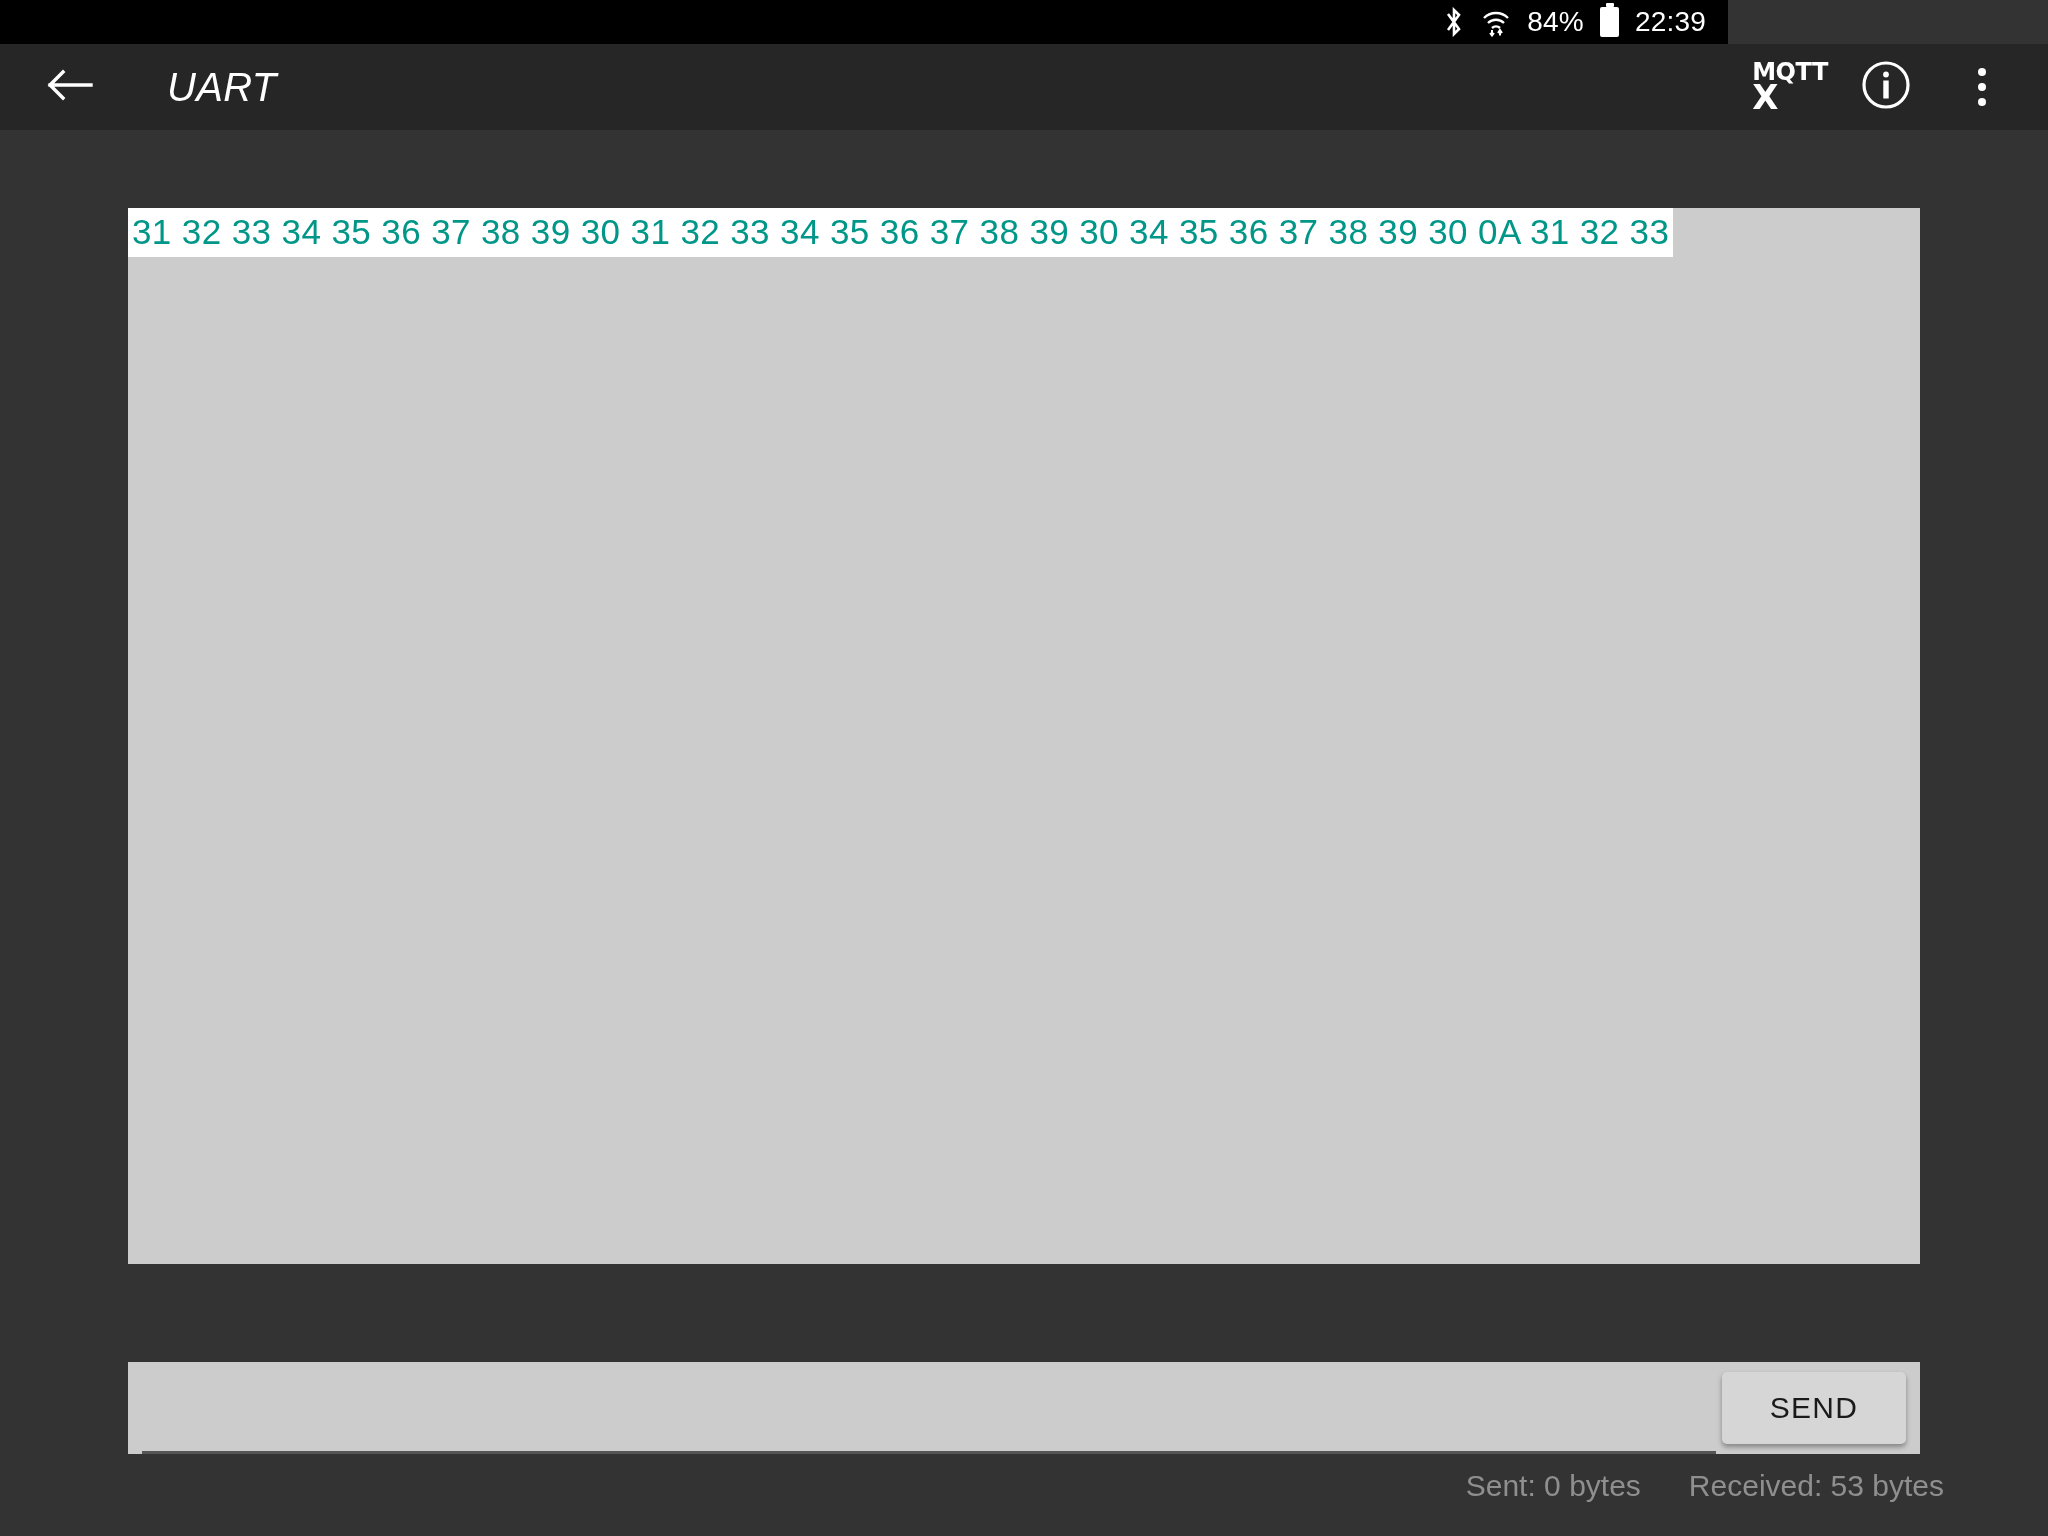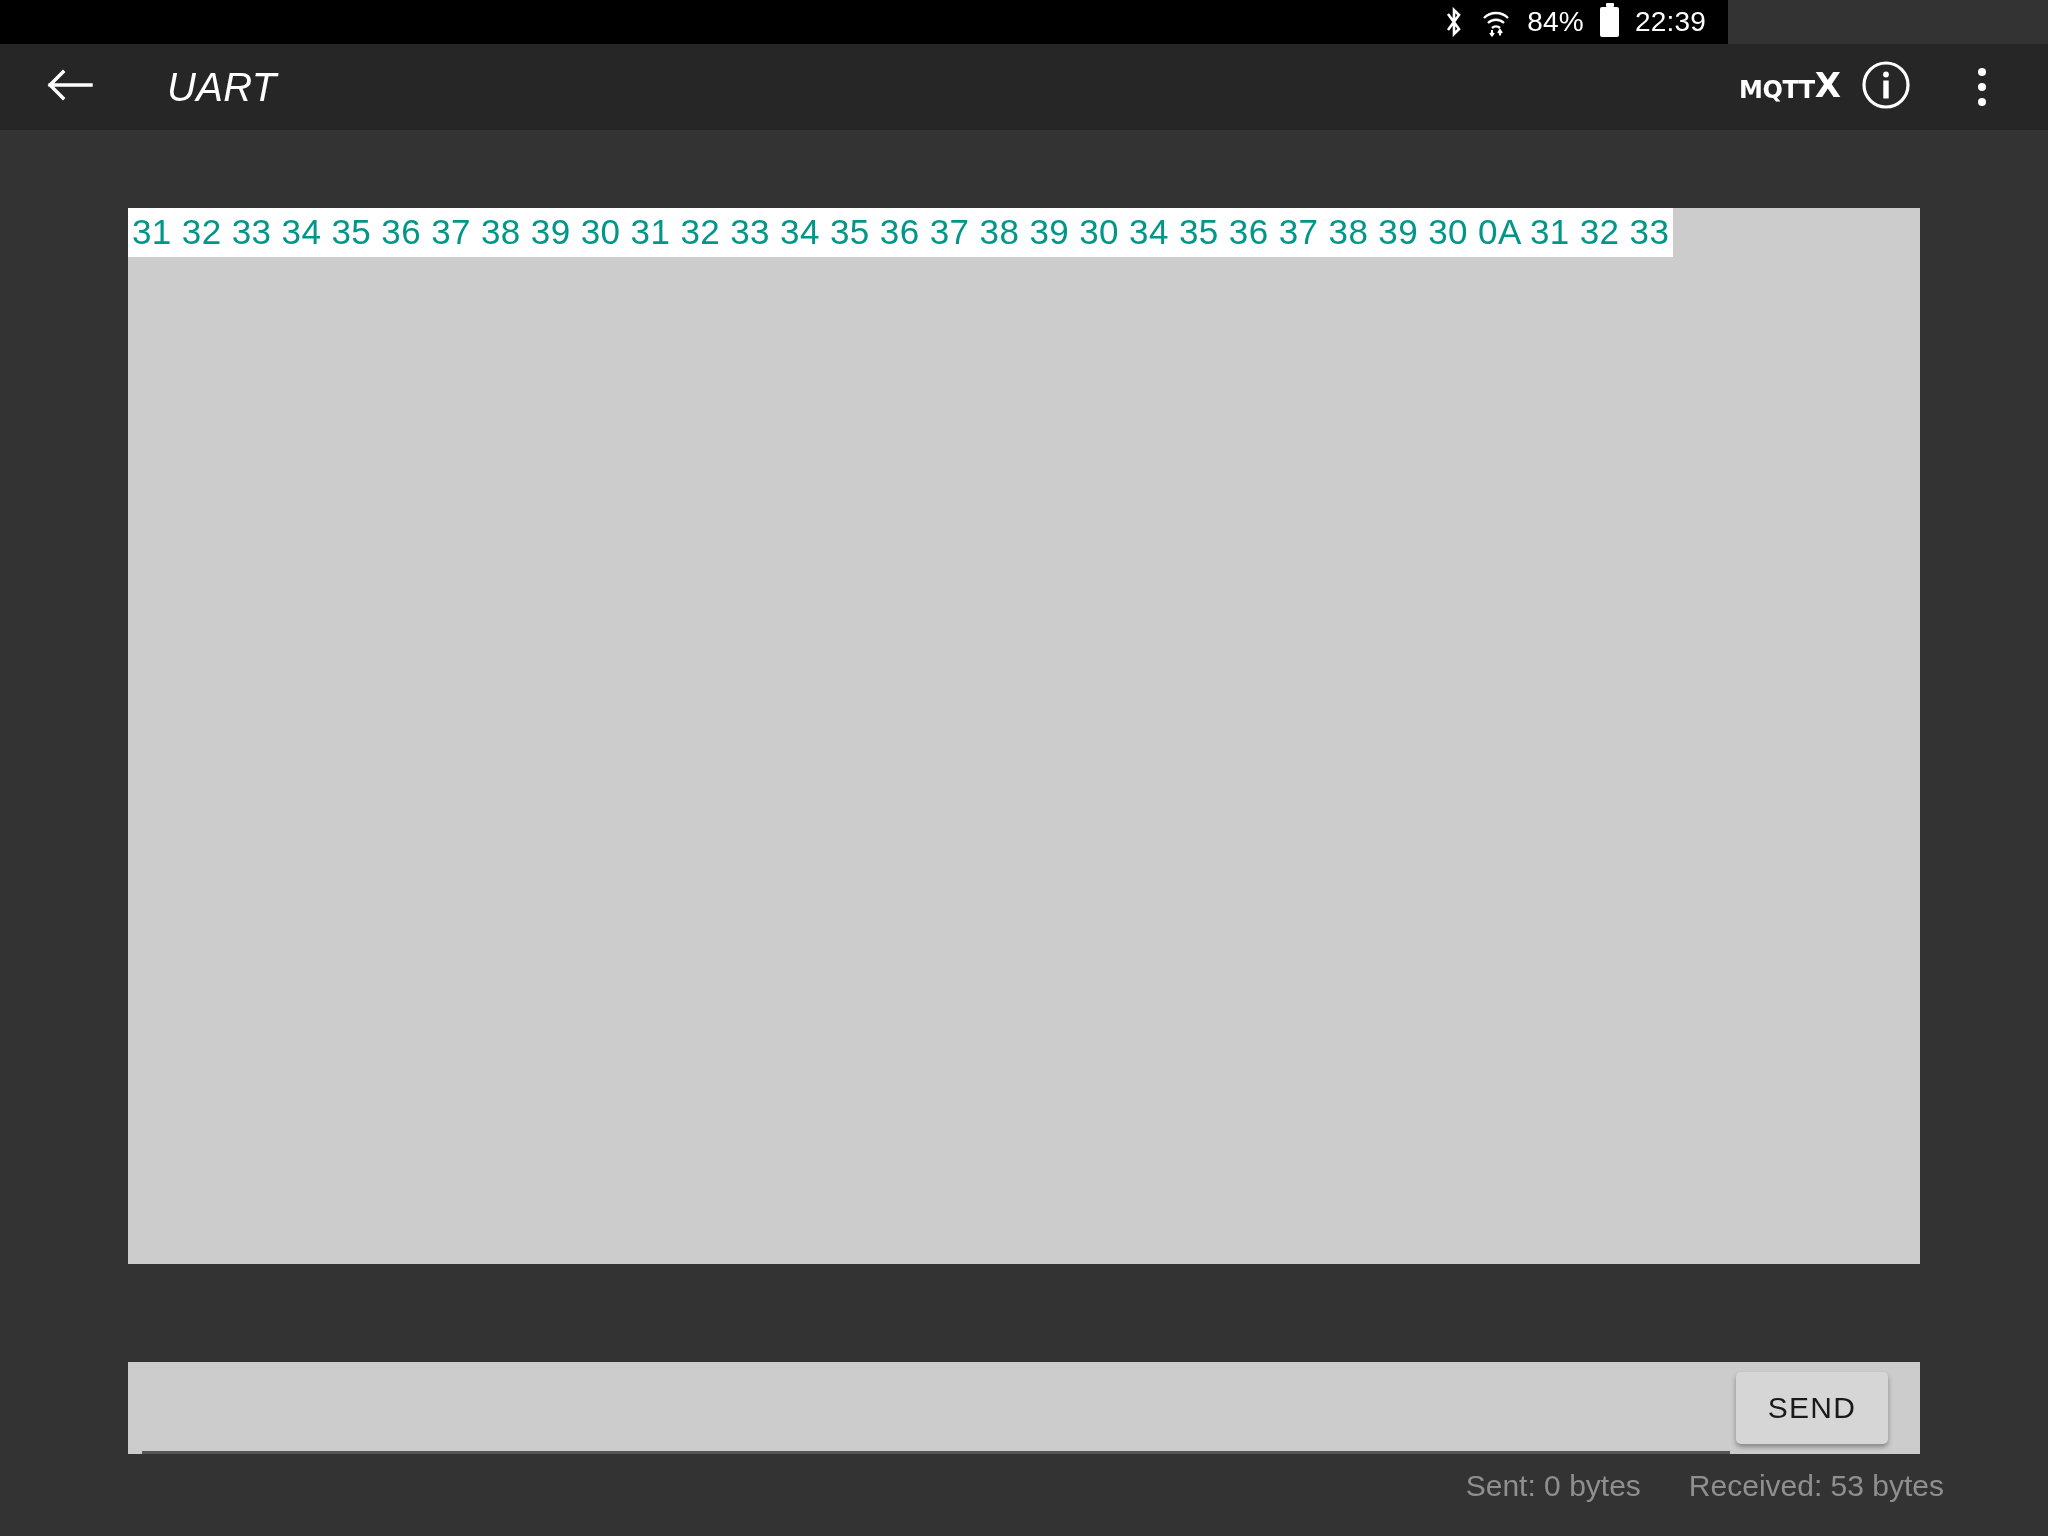--- a/index.html
+++ b/index.html
@@ -108,22 +108,22 @@
   .action-btn {
     width: 96px;
     height: 86px;
     display: flex;
     align-items: center;
     justify-content: center;
     cursor: pointer;
   }
   .mqtt-logo {
     display: flex;
-    flex-direction: row;
-    align-items: flex-end;
+    flex-direction: column;
+    align-items: flex-start;
     line-height: 1;
   }
   .mqtt-logo .m1 {
     color: #ffffff;
     font-size: 24px;
     font-weight: bold;
     letter-spacing: -0.5px;
     font-family: "DejaVu Sans", sans-serif;
   }
   .mqtt-logo .m2 {
@@ -211,23 +211,23 @@
     box-sizing: border-box;
     outline: none;
     font-size: 32px;
     color: #1a1a1a;
     font-family: "Liberation Sans", sans-serif;
     padding: 0 4px 14px 4px;
     width: 1550px;
   }
   .send-input::placeholder { color: #8a8a8a; }
   .send-btn {
-    width: 152px;
+    width: 184px;
     height: 72px;
-    margin-right: 32px;
+    margin-right: 14px;
     background: #d6d6d6;
     border: none;
     border-radius: 5px;
     color: #1a1a1a;
     font-size: 30px;
     letter-spacing: 1.3px;
     font-family: "Liberation Sans", sans-serif;
     box-shadow: 0 3px 5px rgba(0,0,0,0.35);
     cursor: pointer;
   }

